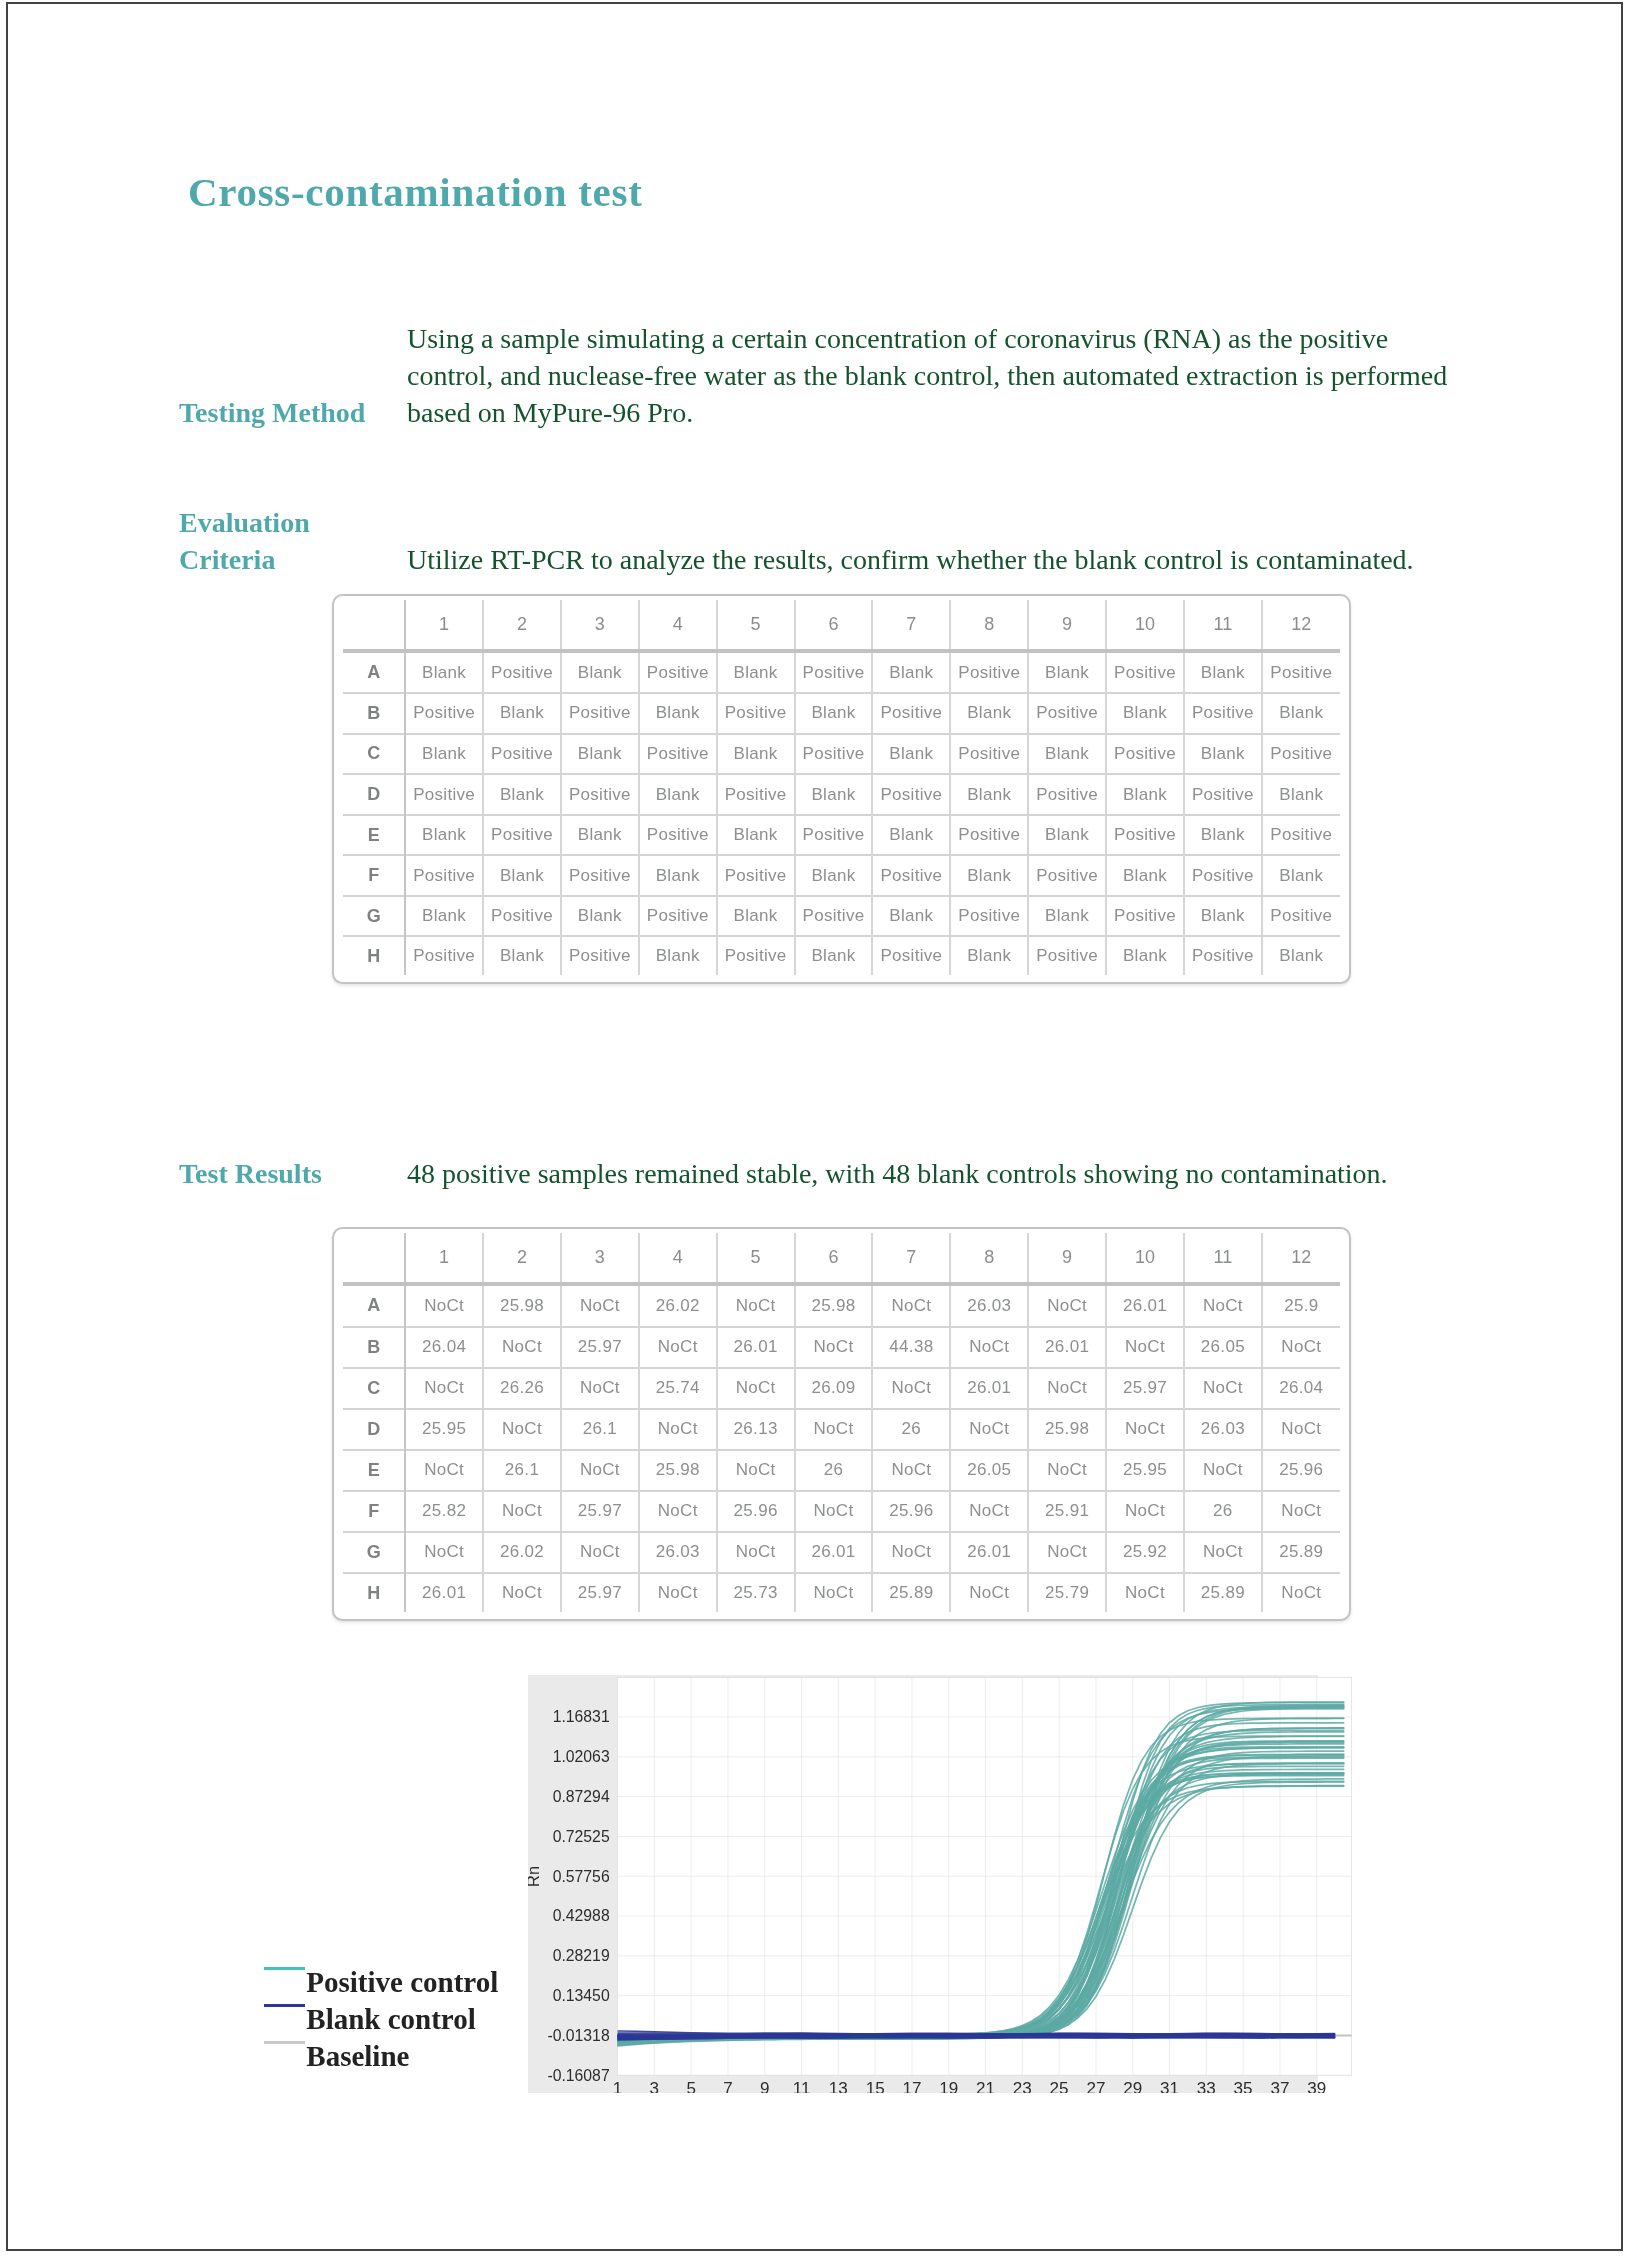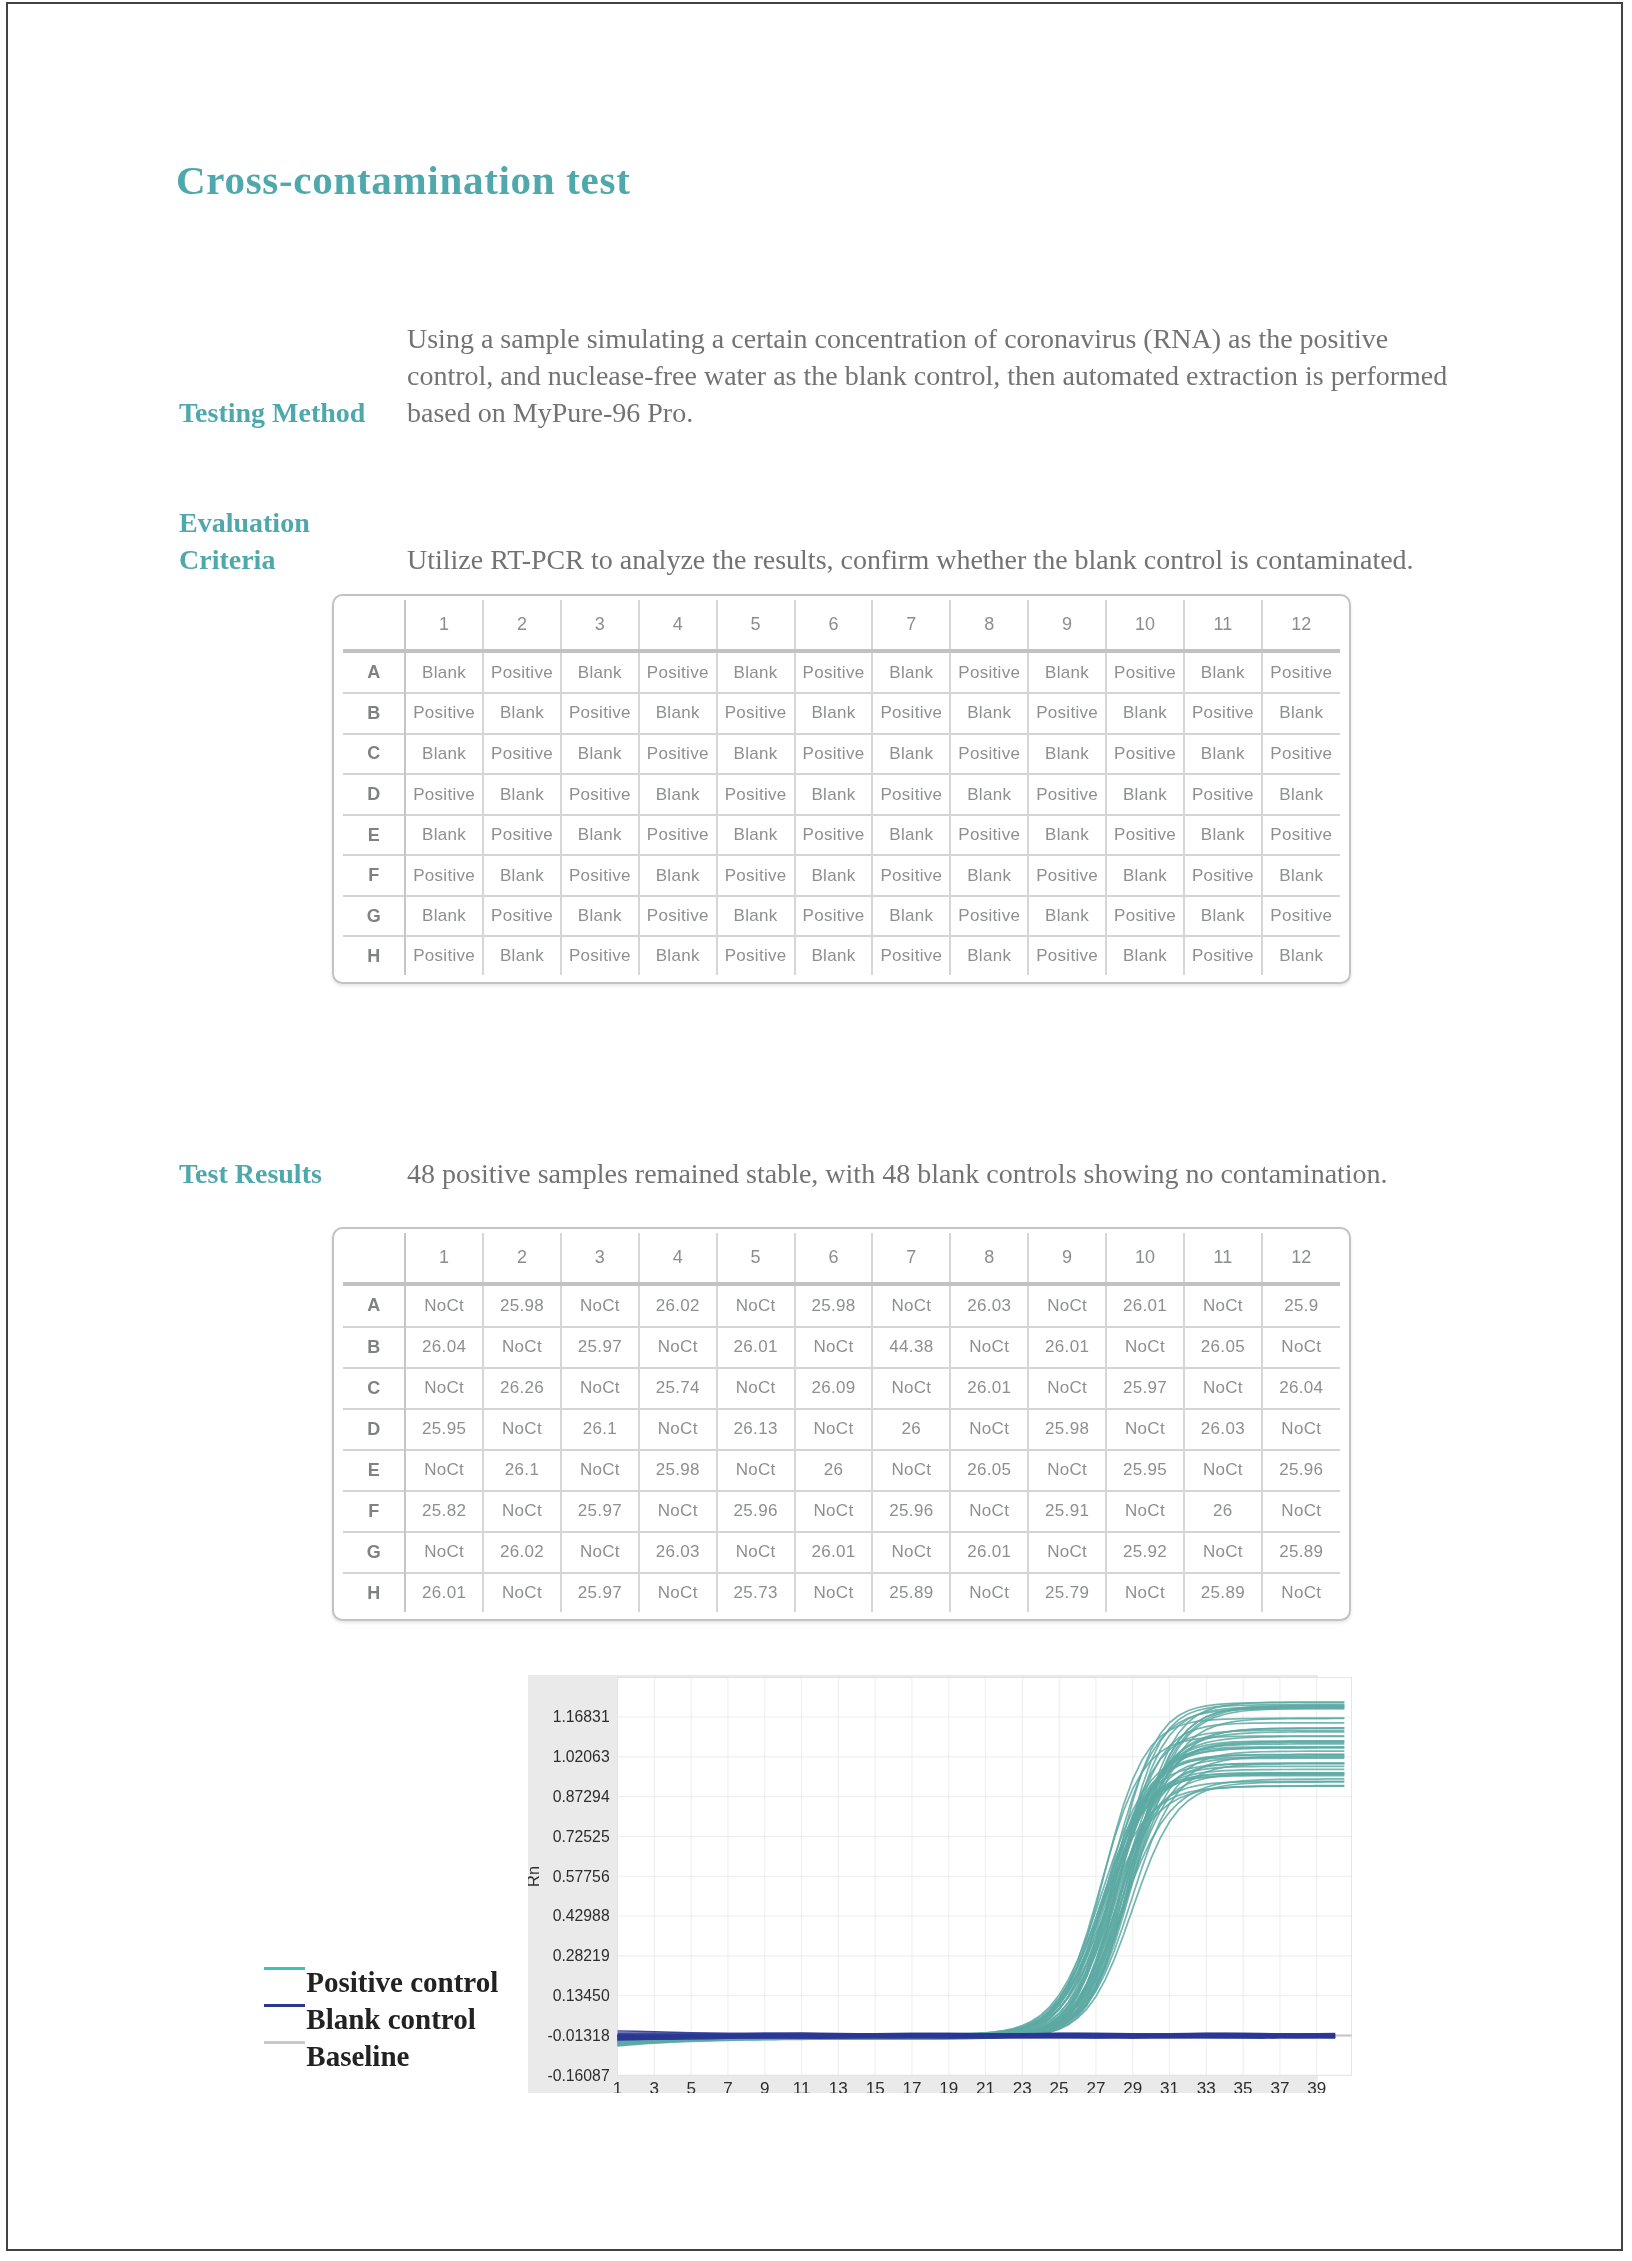--- a/index.html
+++ b/index.html
@@ -1,23 +1,23 @@
 <!DOCTYPE html>
 <html style="font-size:10.5px"><head>
 <meta charset="utf-8">
 <style>
   html,body{margin:0;padding:0;background:#fff;}
   .page{position:relative;width:1633px;height:2261px;background:#ffffff;overflow:hidden;
         font-family:"Liberation Serif","DejaVu Serif",serif;}
   .frame{position:absolute;left:6px;top:2px;right:10.5px;bottom:10.5px;border:2px solid #424242;}
-  .title{position:absolute;left:176px;top:156px;margin:0;font-size:41px;font-weight:bold;
+  .title{position:absolute;left:176px;top:156px;margin:12px;font-size:41px;font-weight:bold;
          letter-spacing:0.7px;color:#4fa8ac;}
   .section{position:absolute;left:179px;display:flex;align-items:flex-end;}
   .sec-label{width:228px;flex:0 0 228px;font-size:28px;font-weight:bold;line-height:37px;color:#4fa8ac;}
-  .sec-body{width:1065px;font-size:28px;line-height:37px;color:#737373;}
+  .sec-body{width:1065px;font-size:28px;line-height:37px;color:#14532d;}
   .table-card{position:absolute;left:332px;width:1019px;background:#fff;border:2px solid #c3c3c3;
               border-radius:10.5px;box-shadow:0 2px 3.3px rgba(0,0,0,0.10);padding:4px 9.2px 6.6px;box-sizing:border-box;
               font-family:"Liberation Sans","DejaVu Sans",sans-serif;}
   table.grid{width:100%;height:100%;border-collapse:collapse;table-layout:fixed;}
   .grid th,.grid td{text-align:center;vertical-align:middle;border-left:2px solid #d6d6d6;}
   .grid tr>*:first-child{border-left:none;}
   .grid tr>*:nth-child(2){border-left:2.6px solid #c6c6c6;}
   .grid thead th{height:47px;border-bottom:4px solid #c2c2c2;font-size:18px;font-weight:500;color:#8b8e8d;}
   .grid thead th.corner{width:59px;}
   .grid tbody tr+tr>*{border-top:2px solid #d4d4d4;}

